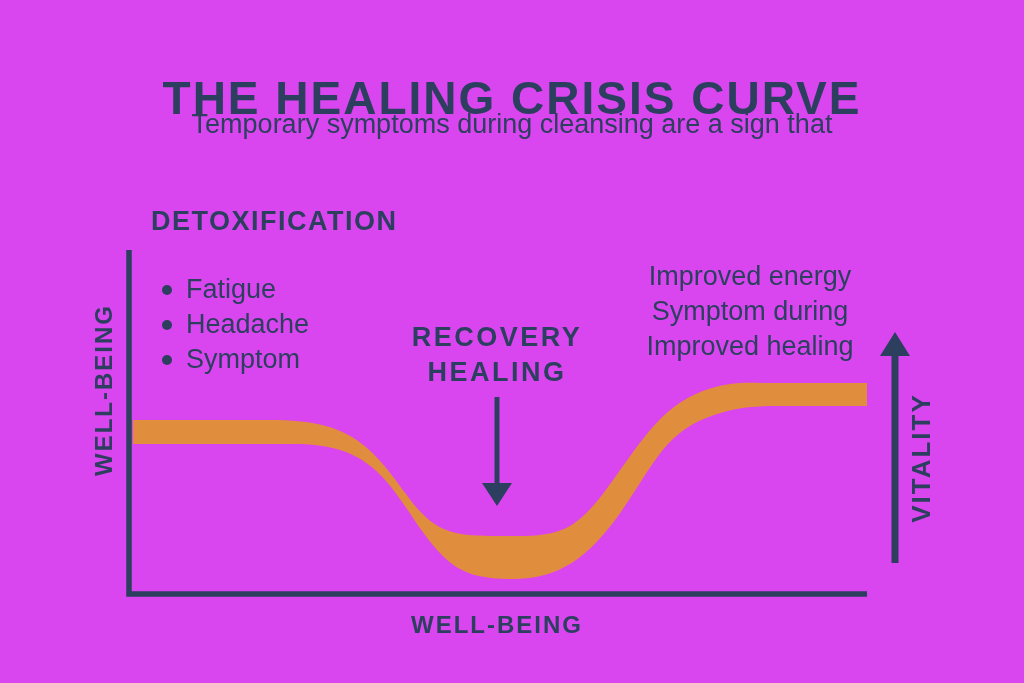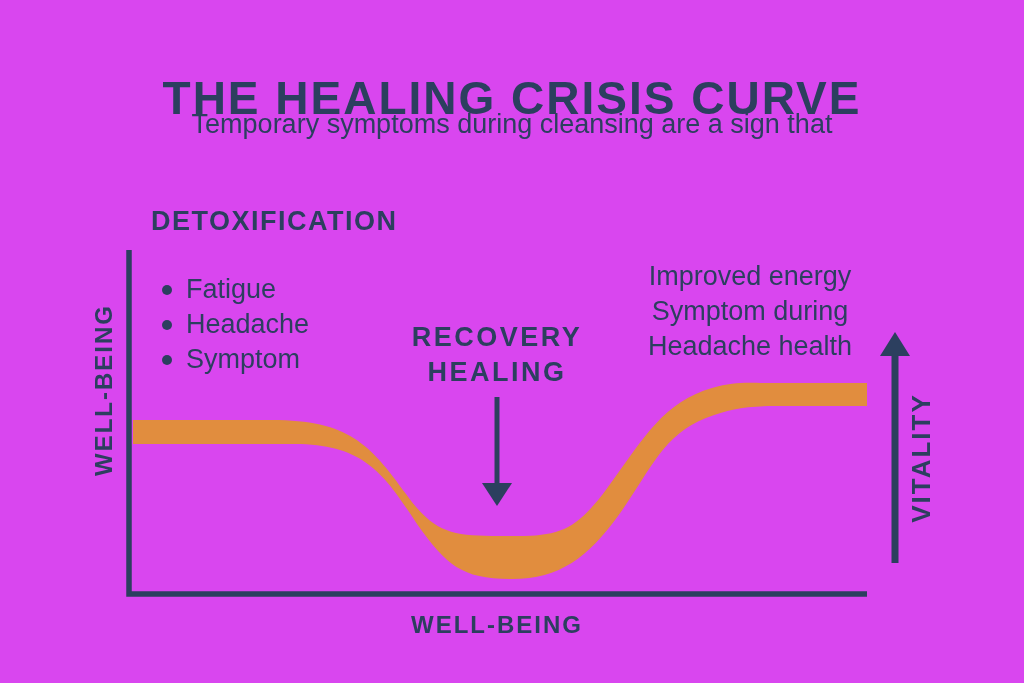--- a/index.html
+++ b/index.html
@@ -96,21 +96,21 @@
 
   <div class="crisis-label">
     <div>RECOVERY</div>
     <div>HEALING</div>
   </div>
 
 
   <div class="recovery-list">
     <div>Improved energy</div>
     <div>Symptom during</div>
-    <div>Headache health</div>
+    <div>Improved healing</div>
   </div>
 
   <div class="axis-label y-axis-label">WELL-BEING</div>
 
   <div class="axis-label x-axis-label">WELL-BEING</div>
 
   <div class="axis-label vitality-label">VITALITY</div>
 
 </div>
 

